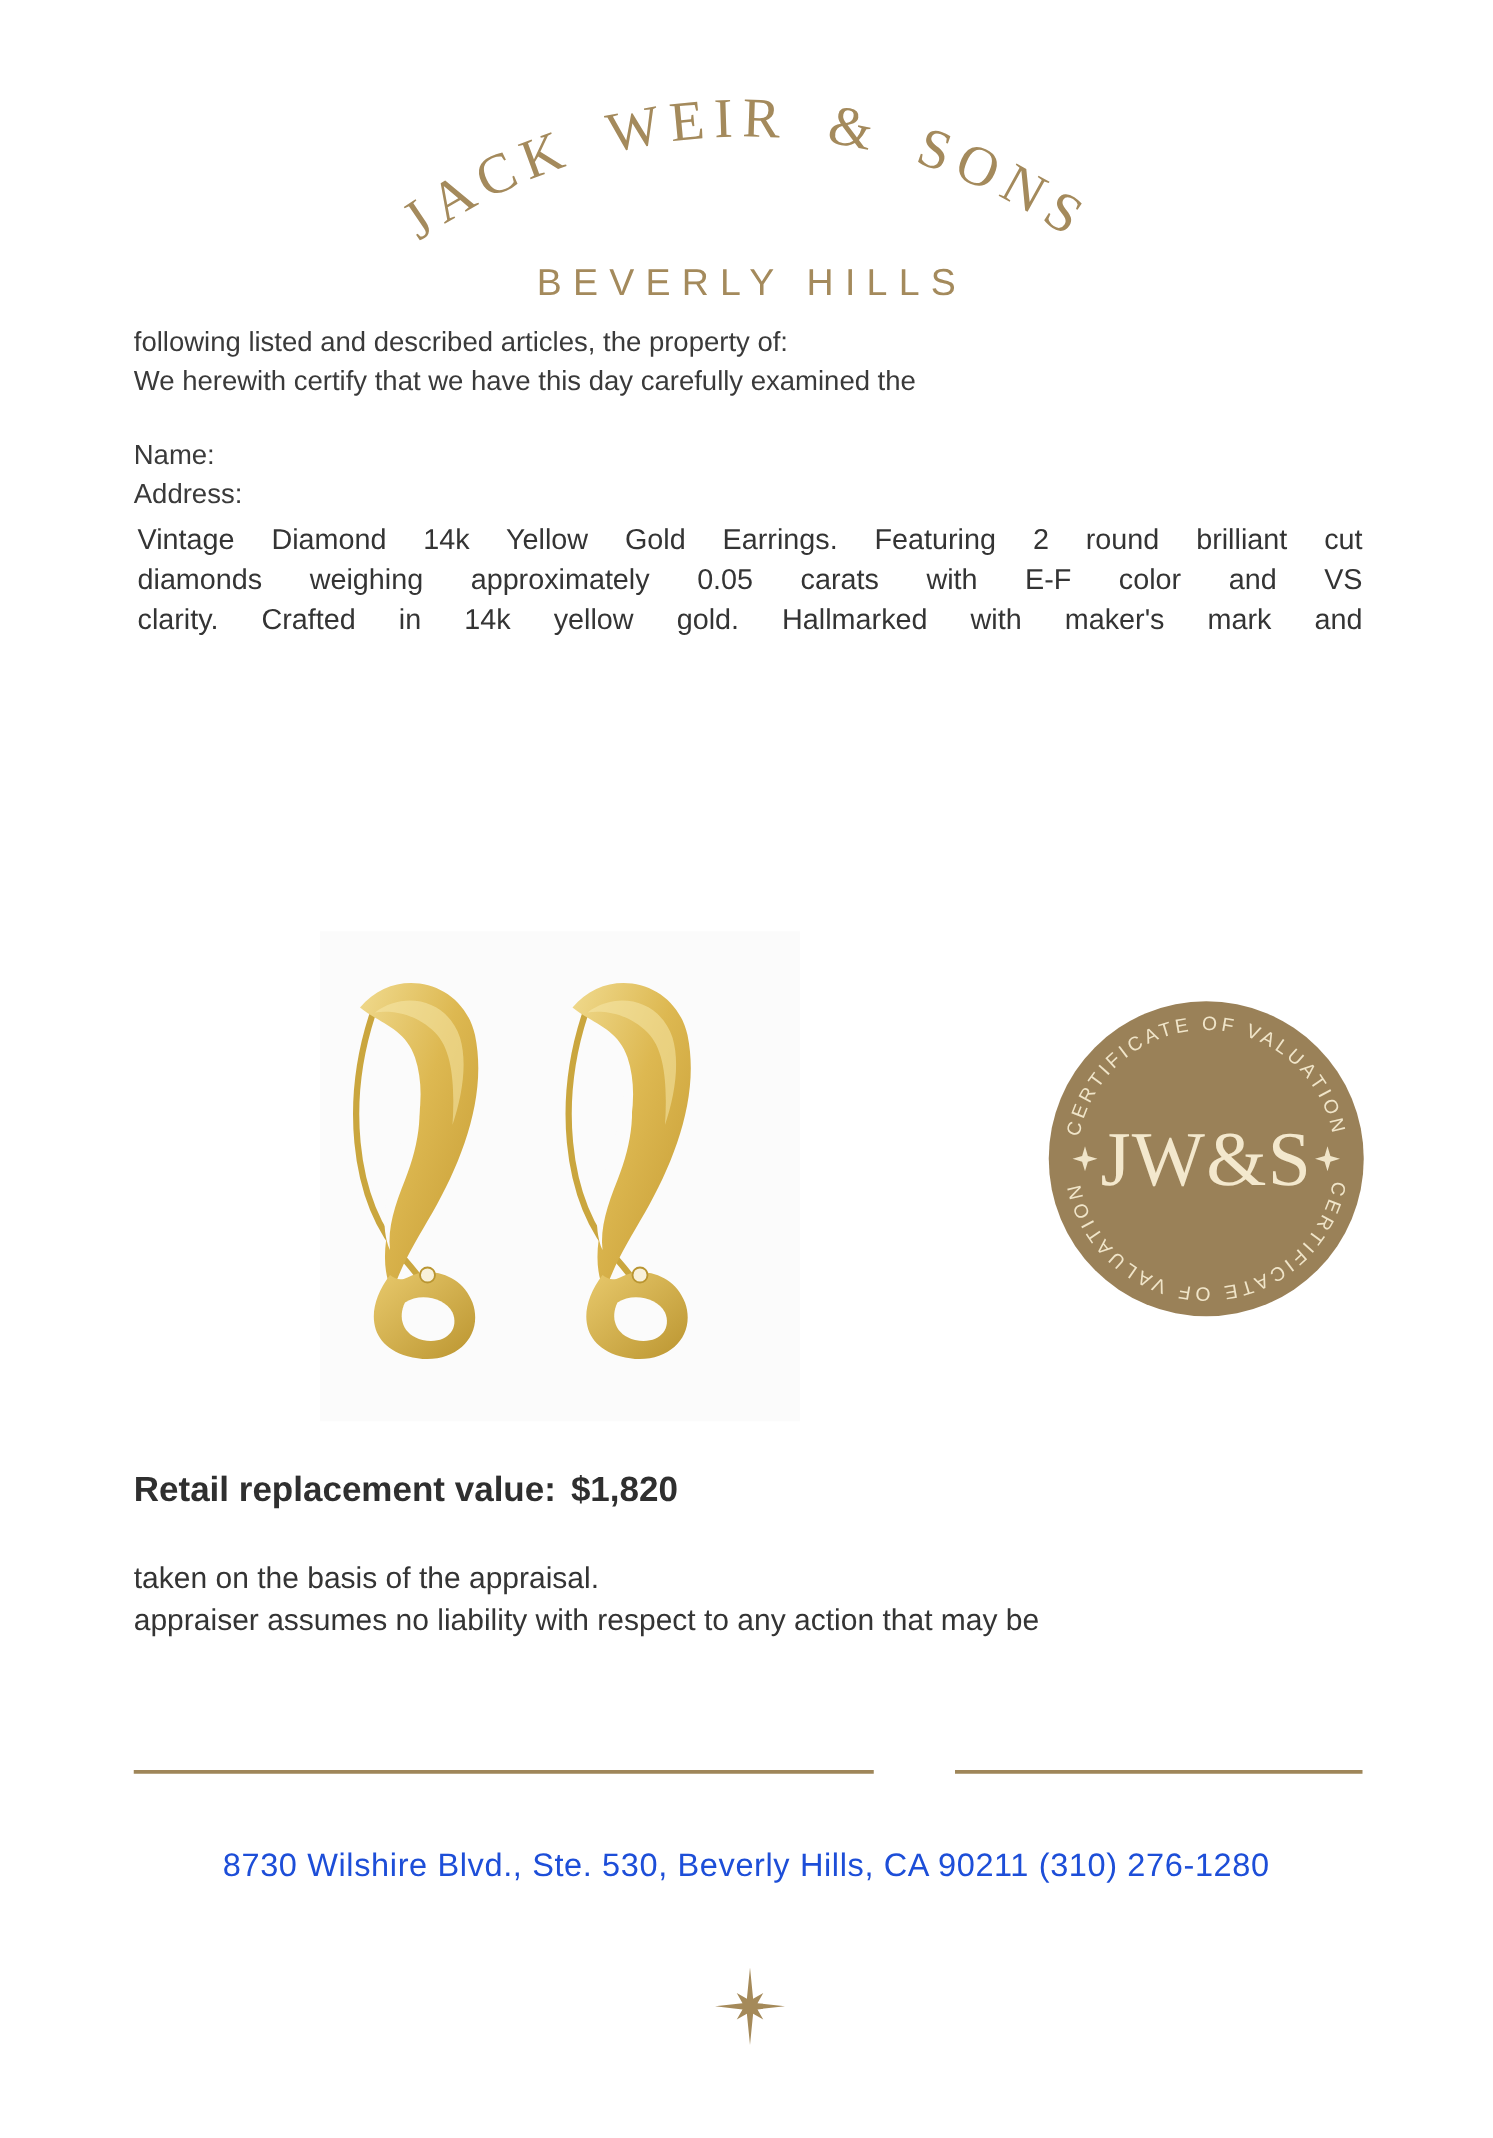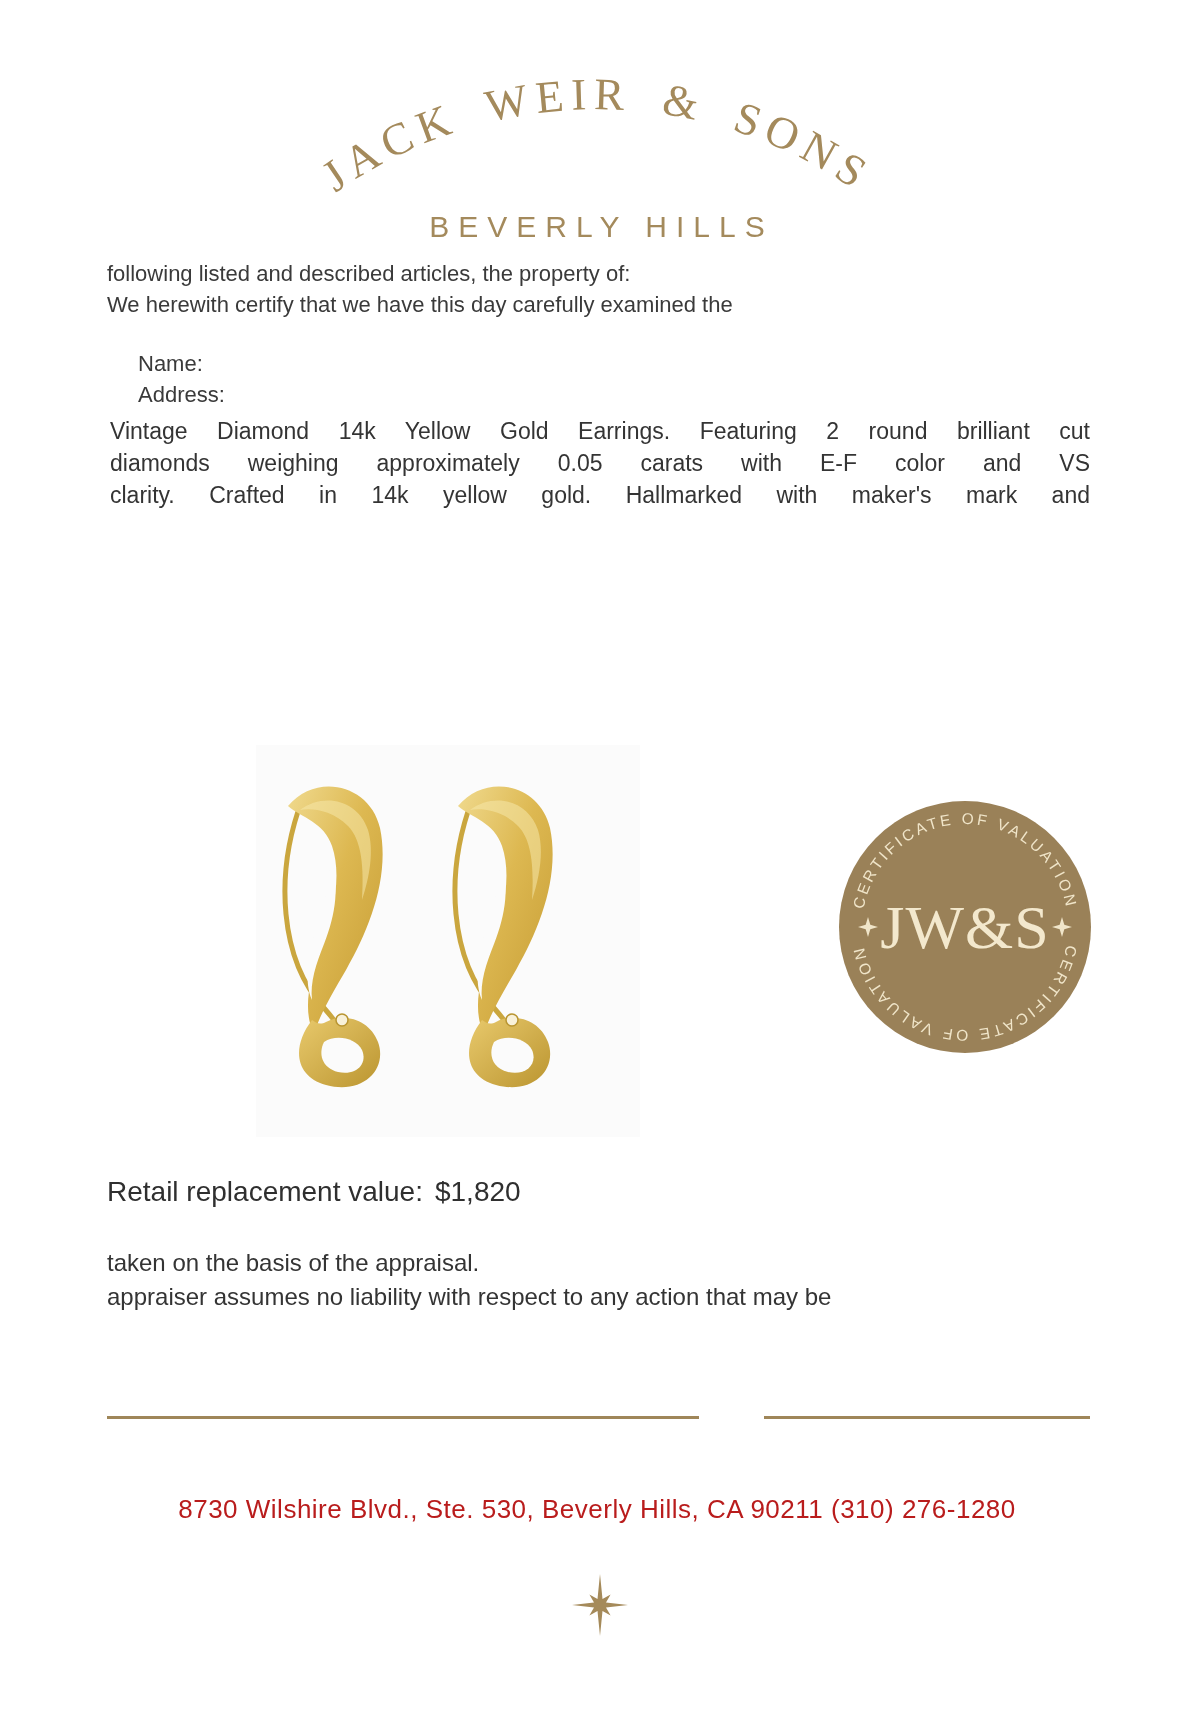--- a/index.html
+++ b/index.html
@@ -34,21 +34,21 @@
     font-weight: 400;
   }
 
   
   .intro {
     position: absolute; left: 107px; top: 258px; width: 760px;
     font-size: 22px; line-height: 31px; color: #3a3a3a;
   }
   .owner {
     position: absolute; left: 107px; top: 348px;
-    font-size: 22px; line-height: 31px; color: #3a3a3a; margin-left: 31px;
+    font-size: 22px; line-height: 31px; color: #3a3a3a;
   }
   .description {
     position: absolute; left: 110px; top: 415px; width: 980px;
     font-size: 23px; line-height: 32px; color: #343434;
   }
   .description .just {
     text-align: justify;
     text-align-last: justify;
   }
 
@@ -71,41 +71,40 @@
     font-family: "Liberation Serif", serif;
     font-size: 62px;
     letter-spacing: 1px;
     fill: #f3e8cd;
     text-anchor: middle;
   }
 
   
   .retail {
     position: absolute; left: 107px; top: 1176px;
-    font-size: 28px; color: #2f2f2f;
+    font-size: 28px; color: #2f2f2f; font-weight: bold;
   }
   .retail .amount { margin-left: 12px; }
   .disclaimer {
     position: absolute; left: 107px; top: 1246px; width: 900px;
     font-size: 24px; line-height: 34px; color: #343434;
   }
 
   
   .sig-line { position: absolute; top: 1416px; height: 3px; background: #9f8659; }
   .sig-line.left  { left: 107px; width: 592px; }
   .sig-line.right { left: 764px; width: 326px; }
 
   
   .footer-address {
     position: absolute; left: 0; top: 1477px; width: 100%;
     text-align: center;
     font-size: 26px;
-    color: #b91c1c;
+    color: #1d4ed8;
     letter-spacing: 0.5px;
-    margin-top: 17px;
   }
   .footer-star { position: absolute; left: 562px; top: 1567px; width: 76px; height: 76px; }
 </style>
 </head>
 <body>
 
 <div class="page">
 
   <svg class="logo-arc-svg" viewBox="0 0 610 160" aria-hidden="true">
     <defs>

